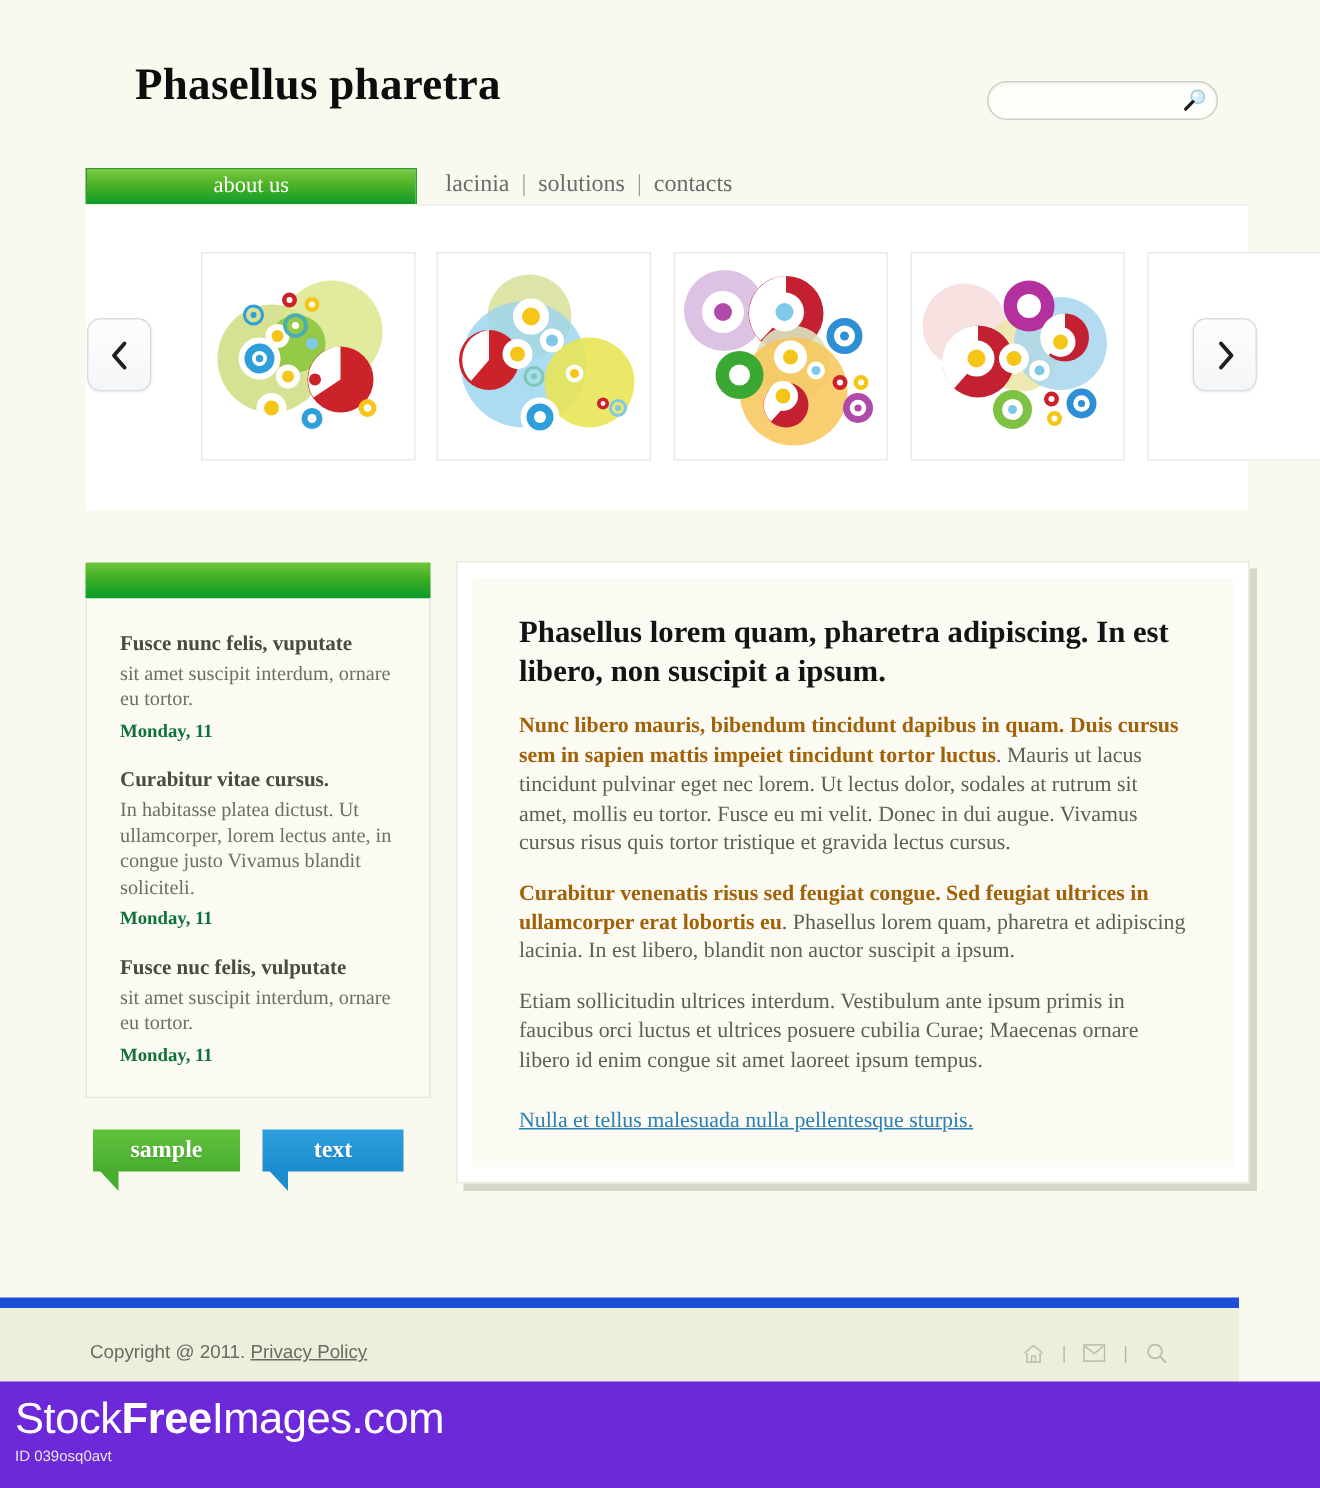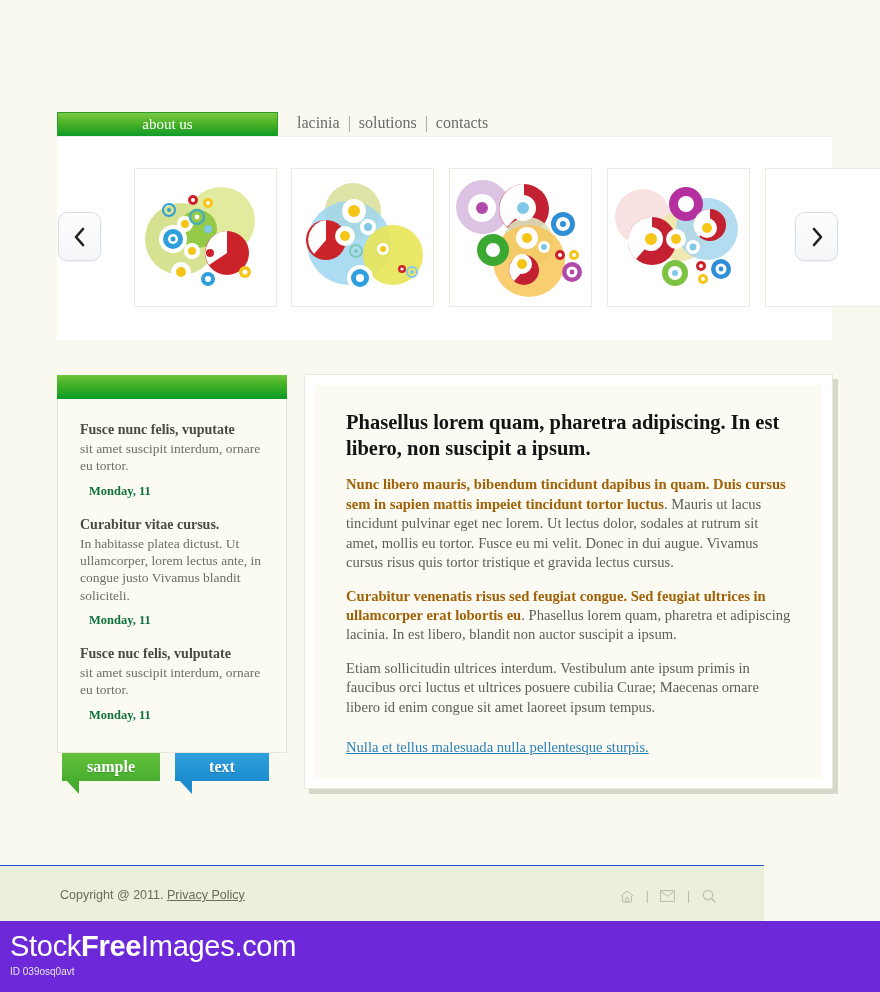--- a/index.html
+++ b/index.html
@@ -195,21 +195,21 @@
     font-size: 13.5px;
     color: #6e6e66;
     line-height: 1.28;
     margin: 0 0 5px 0;
   }
   .news-date {
     font-family: "Liberation Serif", serif;
     font-size: 12.5px;
     font-weight: bold;
     color: #11713a;
-    margin: 9px;
+    margin: 0;
   }
 
   
   .tags {
     position: absolute;
     left: 57px; top: 408px;
     width: 240px; height: 50px;
   }
   .tag {
     position: absolute;
@@ -282,23 +282,23 @@
     font-size: 14.6px;
     color: #2a7fb5;
     text-decoration: underline;
     margin-top: 8px;
   }
 
   
   .footer {
     position: absolute;
     left: 0; top: 865px;
-    width: 764px; height: 65px;
+    width: 826px; height: 65px;
     background: #ecefdc;
-    border-top: 1px solid #1d4ed8;
+    border-top: 7px solid #1d4ed8;
   }
   .footer-left {
     position: absolute;
     left: 60px; top: 22px;
     font-family: "Liberation Sans", sans-serif;
     font-size: 12.5px;
     color: #6b6b5f;
   }
   .footer-left a {
     color: #6b6b5f;
@@ -345,20 +345,34 @@
     font-family: Liberation Sans, sans-serif;
     font-size: 10px;
     color: #e6e6e6;
   }
 </style>
 </head>
 <body>
 
 <div class="page">
 
+  <div class="header">
+    <div class="site-title">Phasellus pharetra</div>
+
+    <div class="search-box">
+      <input class="search-input" type="text" value="" placeholder="" style="">
+      <span class="search-icon">
+        <svg width="18" height="18" viewBox="0 0 18 18">
+          <circle cx="11.5" cy="6.5" r="4.4" fill="#d7ecf5" stroke="#9fc9dd" stroke-width="1"></circle>
+          <circle cx="10.2" cy="5.2" r="1.8" fill="#ffffff" opacity="0.75"></circle>
+          <line x1="8.3" y1="9.7" x2="3.4" y2="14.8" stroke="#1a1a1a" stroke-width="2.1" stroke-linecap="round"></line>
+        </svg>
+      </span>
+    </div>
+  </div>
 
   <div class="nav">
     <div class="nav-active">
       <span>about us</span>
     </div>
     <div class="nav-links">
       <a href="#">lacinia</a>
       <span class="nav-sep">|</span>
       <a href="#">solutions</a>
       <span class="nav-sep">|</span>

